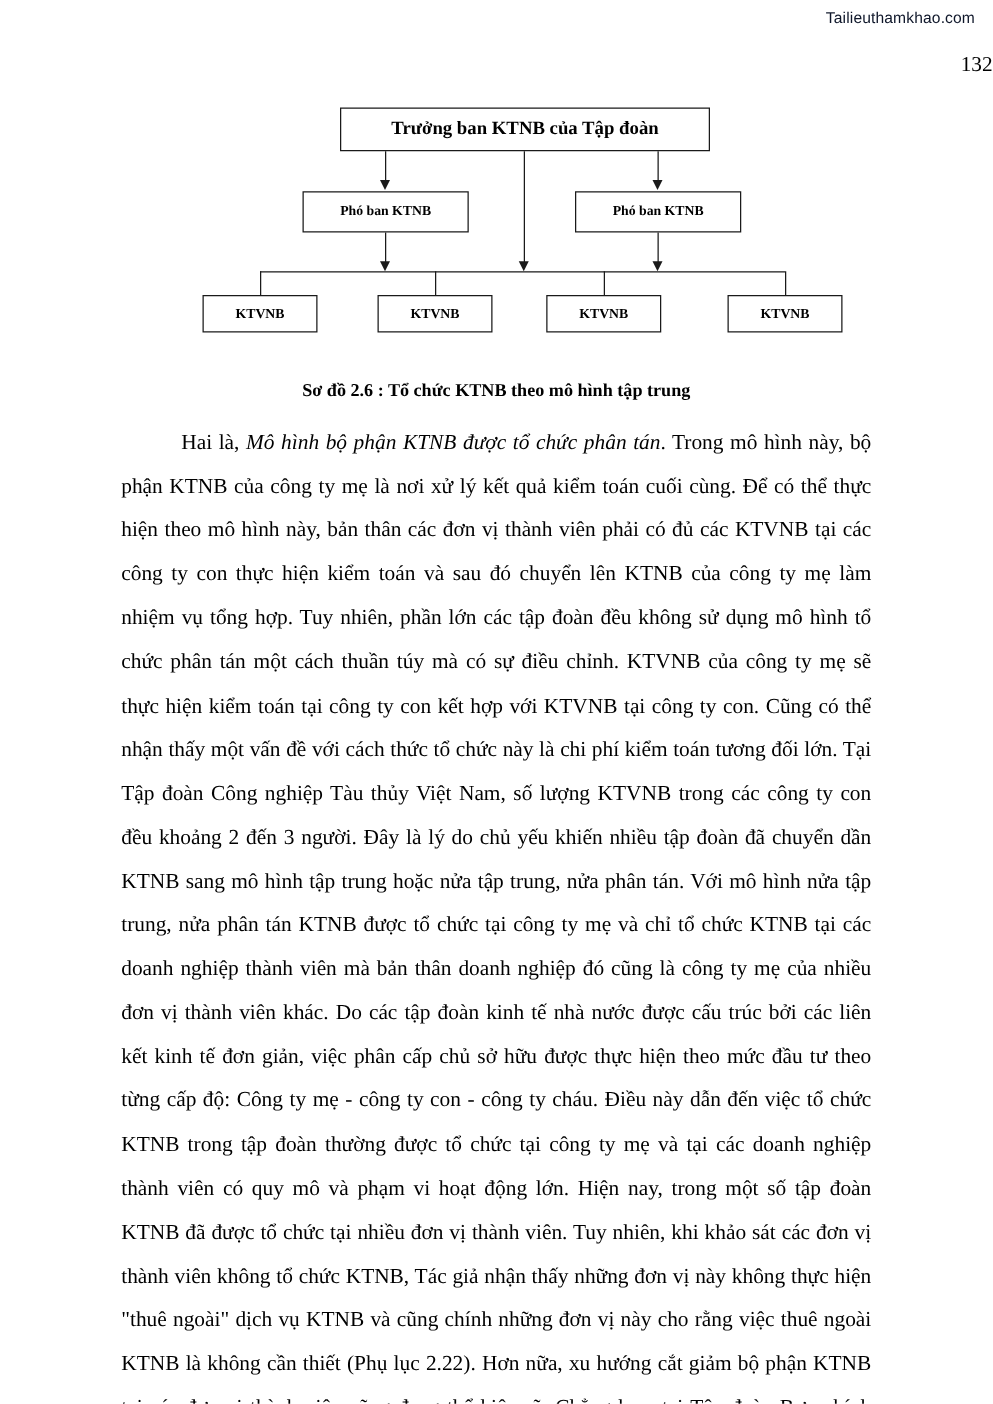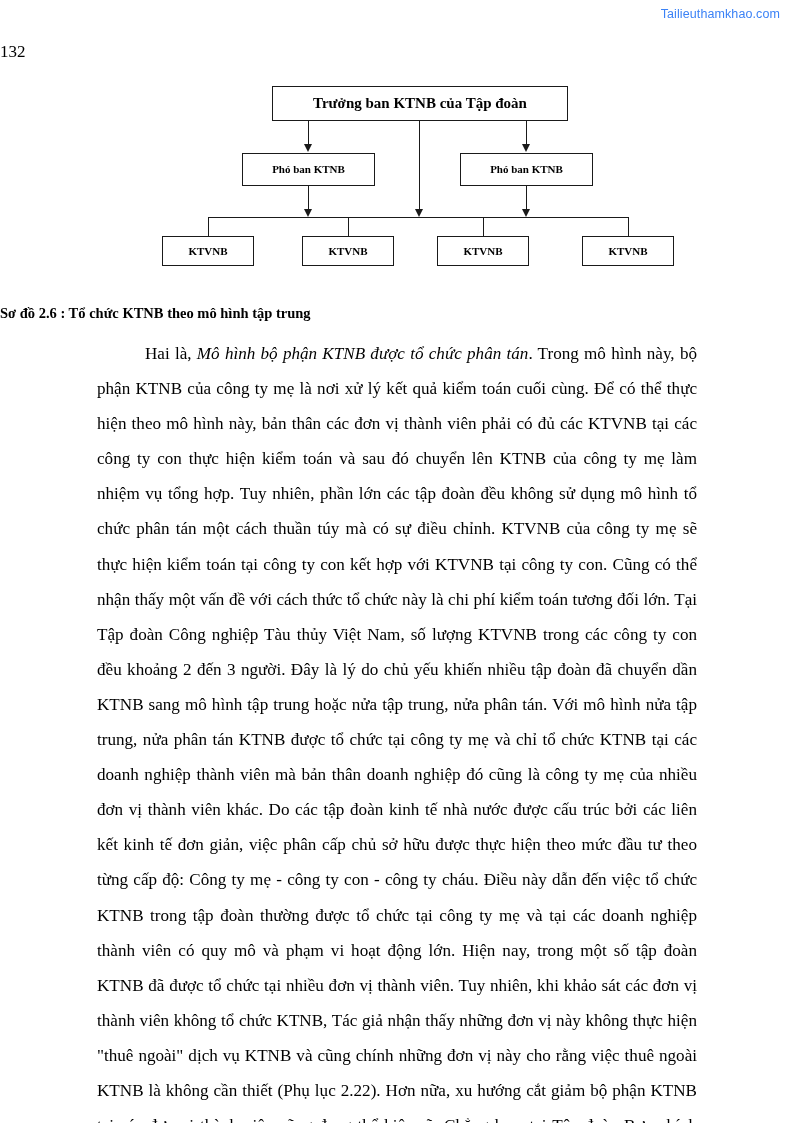--- a/index.html
+++ b/index.html
@@ -17,32 +17,32 @@
   }
 
   
   .watermark {
     position: absolute;
     top: 7px;
     right: 14px;
     font-family: "Liberation Sans", sans-serif;
     font-size: 12.5px;
     letter-spacing: 0.1px;
-    color: #3b82f6;
+    color: #0f172a;
     white-space: nowrap;
     user-select: none;
   }
 
   
   .page-number {
     position: absolute;
     top: 42px;
     left: 0;
     width: 794px;
-    text-align: left;
+    text-align: right;
     font-size: 17px;
     line-height: 20px;
   }
 
   
   .diagram {
     position: absolute;
     top: 80px;
     left: 0;
     width: 746px;
@@ -90,21 +90,21 @@
     border-right: 4.5px solid transparent;
     border-top: 8px solid #1a1a1a;
   }
 
   
   .caption {
     position: absolute;
     top: 304px;
     left: 0;
     width: 794px;
-    text-align: left;
+    text-align: center;
     font-weight: bold;
     font-size: 14.5px;
     line-height: 18px;
   }
 
   
   .body-text {
     position: absolute;
     top: 336px;
     left: 97px;

